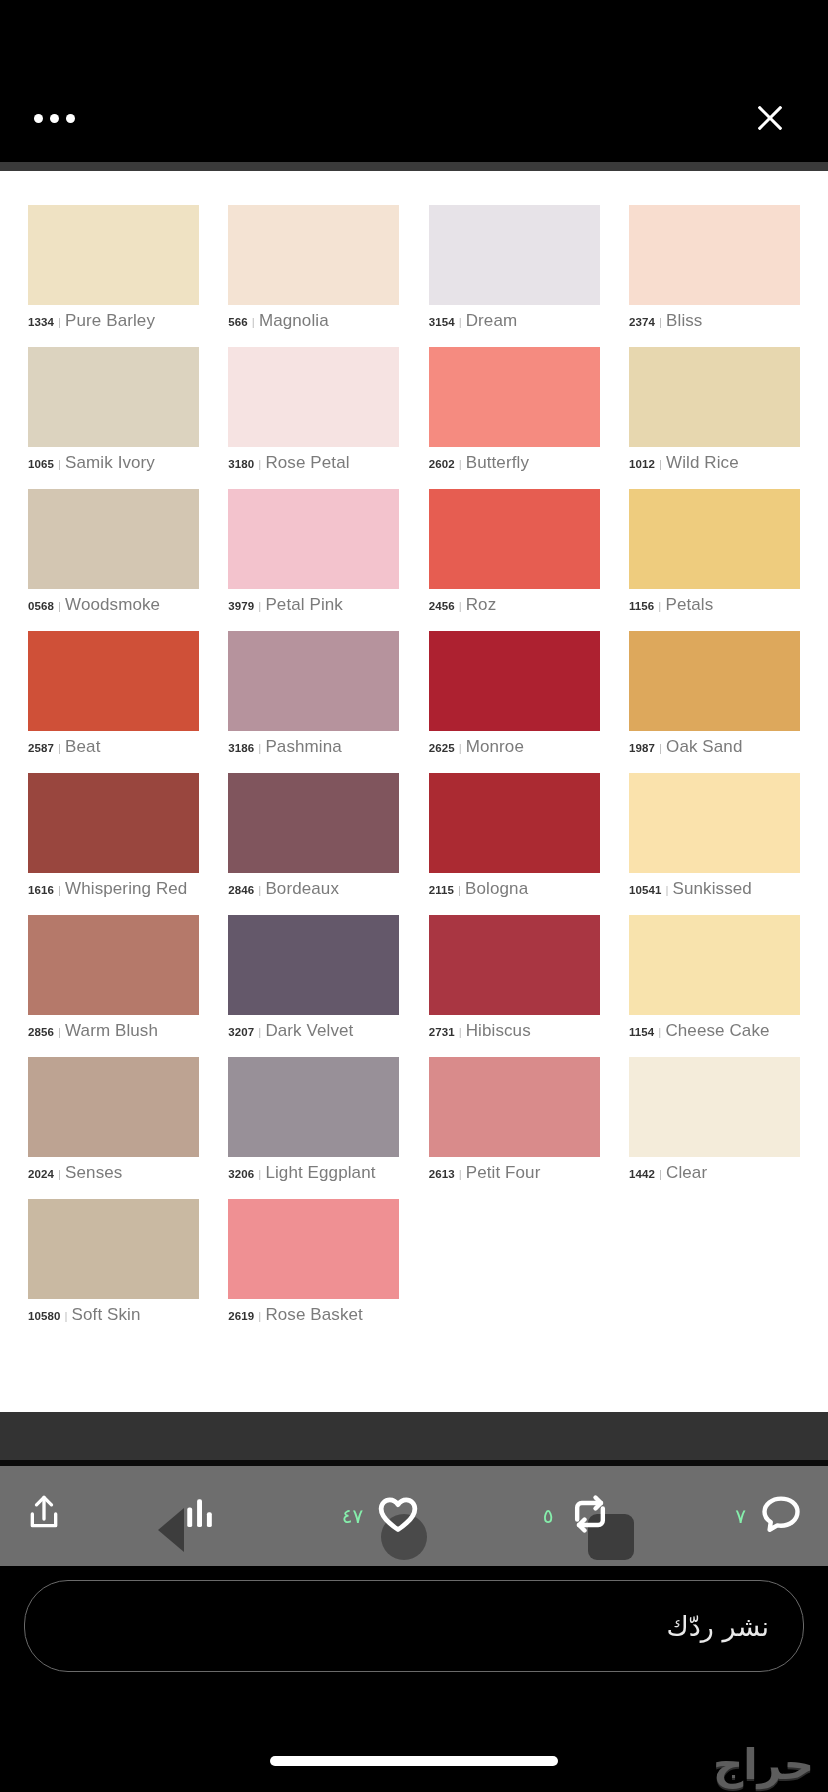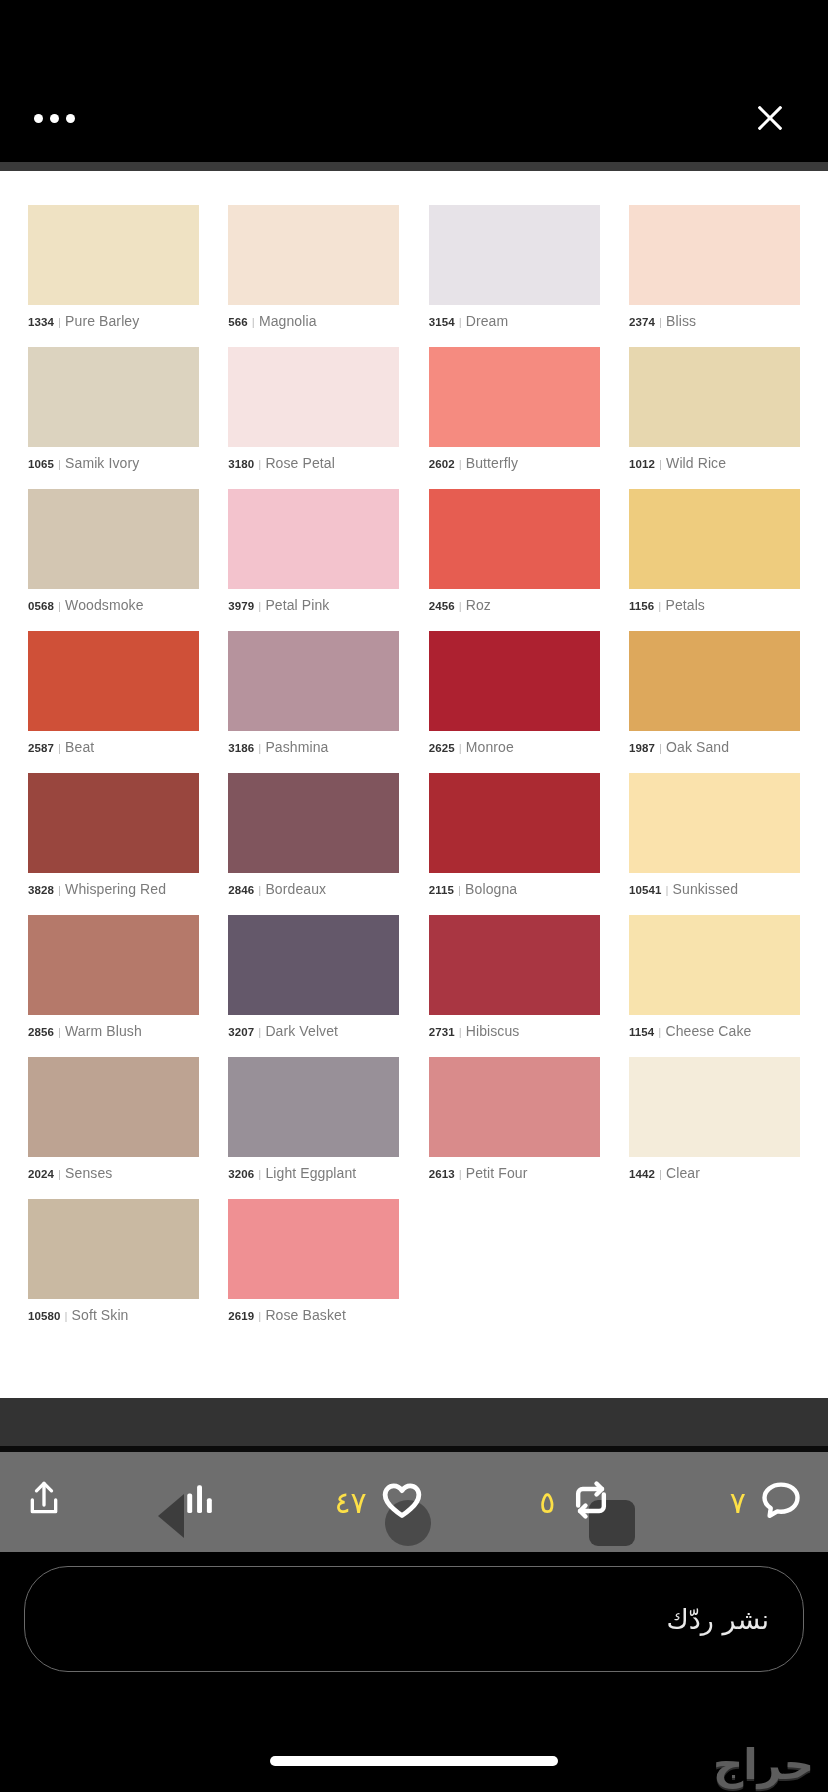--- a/index.html
+++ b/index.html
@@ -104,21 +104,21 @@
     font-weight:bold;
     color:#333333;
     font-size:11.5px;
   }
   .caption .sep {
     color:#bdbdbd;
     margin:0 4px;
   }
   .caption .nm {
     color:#7b7b7b;
-    font-size:14px;
+    font-size:17px;
   }
 
   
   .actionbar-wrap { flex:0 0 auto; }
   .actionbar-top-divider {
     height:48px;
     background:#333333;
   }
   .actionbar-hairline {
     height:6px;
@@ -133,22 +133,22 @@
     padding:0 24px;
   }
   .act {
     display:flex;
     align-items:center;
     gap:12px;
     cursor:pointer;
     position:relative;
   }
   .act .count {
-    color:#fde047;
-    font-size:30px;
+    color:#86efac;
+    font-size:20px;
     font-family:"DejaVu Sans", sans-serif;
     direction:rtl;
   }
   .spacer { flex:1 1 auto; }
 
   .ic { display:block; }
 
   
   .cursor-tri {
     position:absolute;
@@ -176,21 +176,21 @@
     pointer-events:none;
   }
 
   
   .composer {
     flex:0 0 auto;
     background:#000000;
     padding:14px 24px 0 24px;
   }
   .reply-box {
-    height:106px;
+    height:92px;
     border:1.5px solid #6a6a6a;
     border-radius:44px;
     display:flex;
     align-items:center;
     justify-content:flex-end;
     padding:0 34px;
     background:#000;
     cursor:text;
   }
   .reply-box span {
@@ -309,21 +309,21 @@
         <div class="cell">
           <div class="swatch" style="background: rgb(173, 33, 48);"></div>
           <div class="caption"><span class="code">2625</span><span class="sep">|</span><span class="nm">Monroe</span></div>
         </div>
         <div class="cell">
           <div class="swatch" style="background: rgb(221, 168, 92);"></div>
           <div class="caption"><span class="code">1987</span><span class="sep">|</span><span class="nm">Oak Sand</span></div>
         </div>
         <div class="cell">
           <div class="swatch" style="background: rgb(153, 70, 62);"></div>
-          <div class="caption"><span class="code">3828</span><span class="sep">|</span><span class="nm">Whispering Red</span></div>
+          <div class="caption"><span class="code">1616</span><span class="sep">|</span><span class="nm">Whispering Red</span></div>
         </div>
         <div class="cell">
           <div class="swatch" style="background: rgb(128, 85, 93);"></div>
           <div class="caption"><span class="code">2846</span><span class="sep">|</span><span class="nm">Bordeaux</span></div>
         </div>
         <div class="cell">
           <div class="swatch" style="background: rgb(171, 42, 50);"></div>
           <div class="caption"><span class="code">2115</span><span class="sep">|</span><span class="nm">Bologna</span></div>
         </div>
         <div class="cell">

